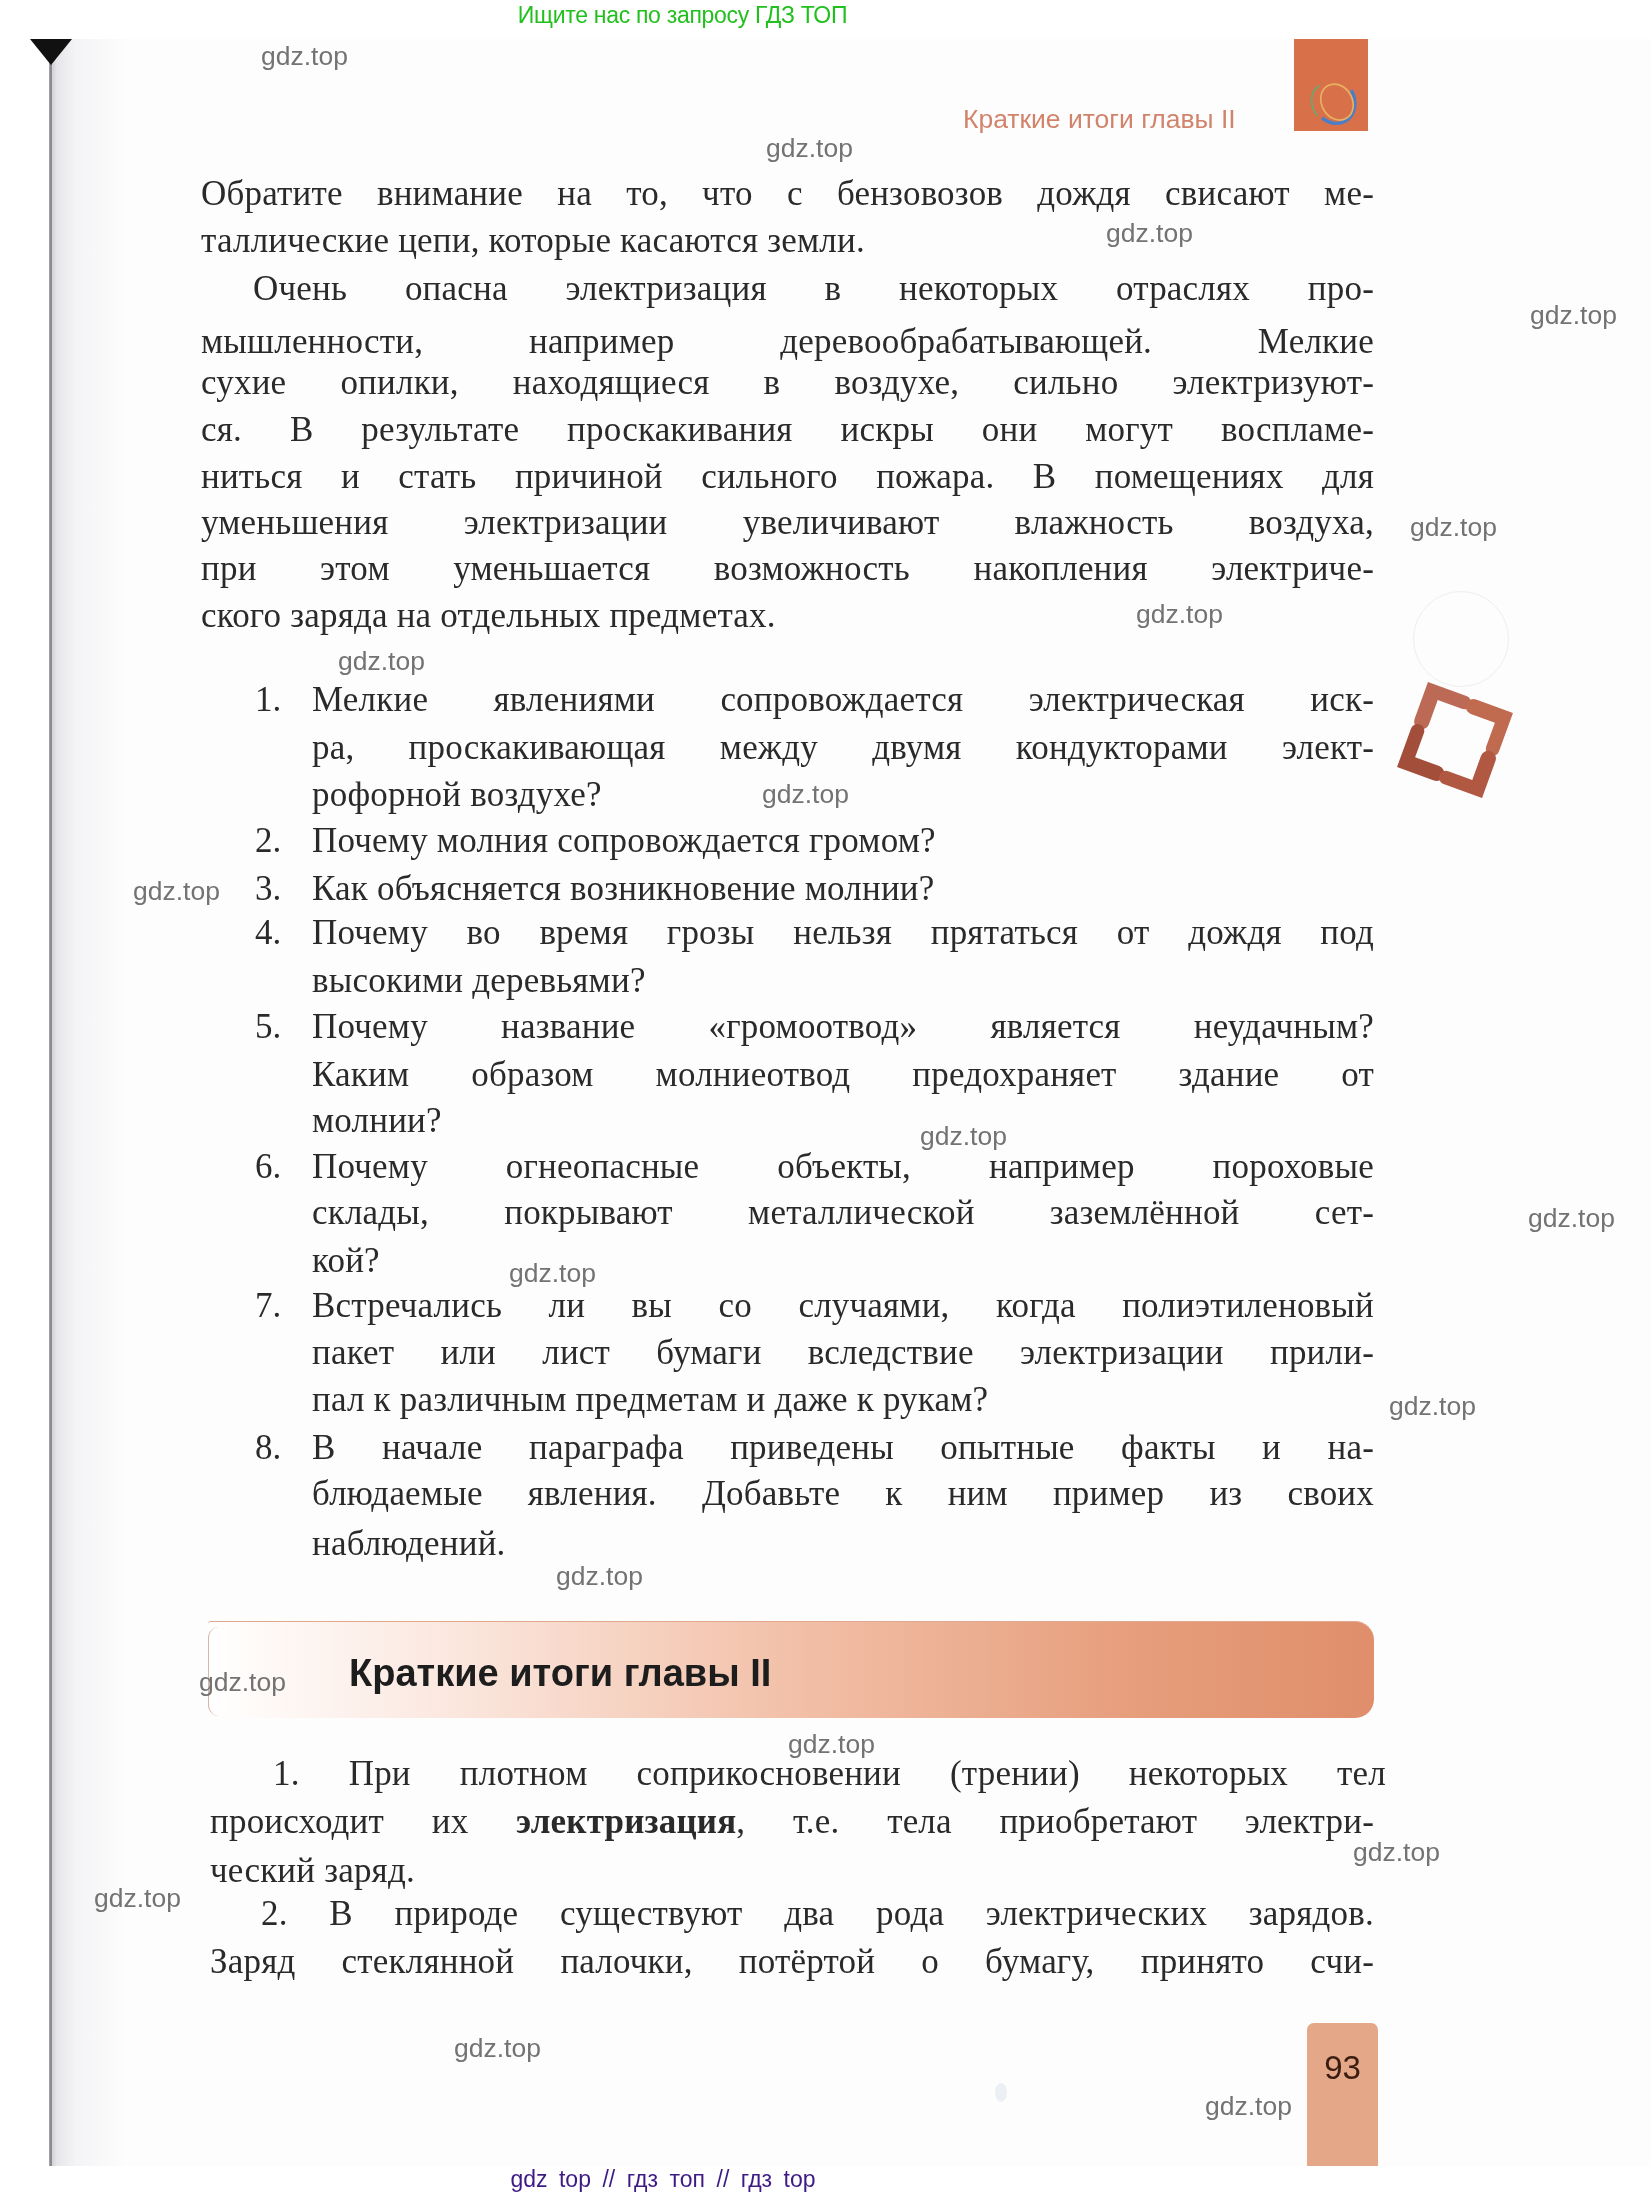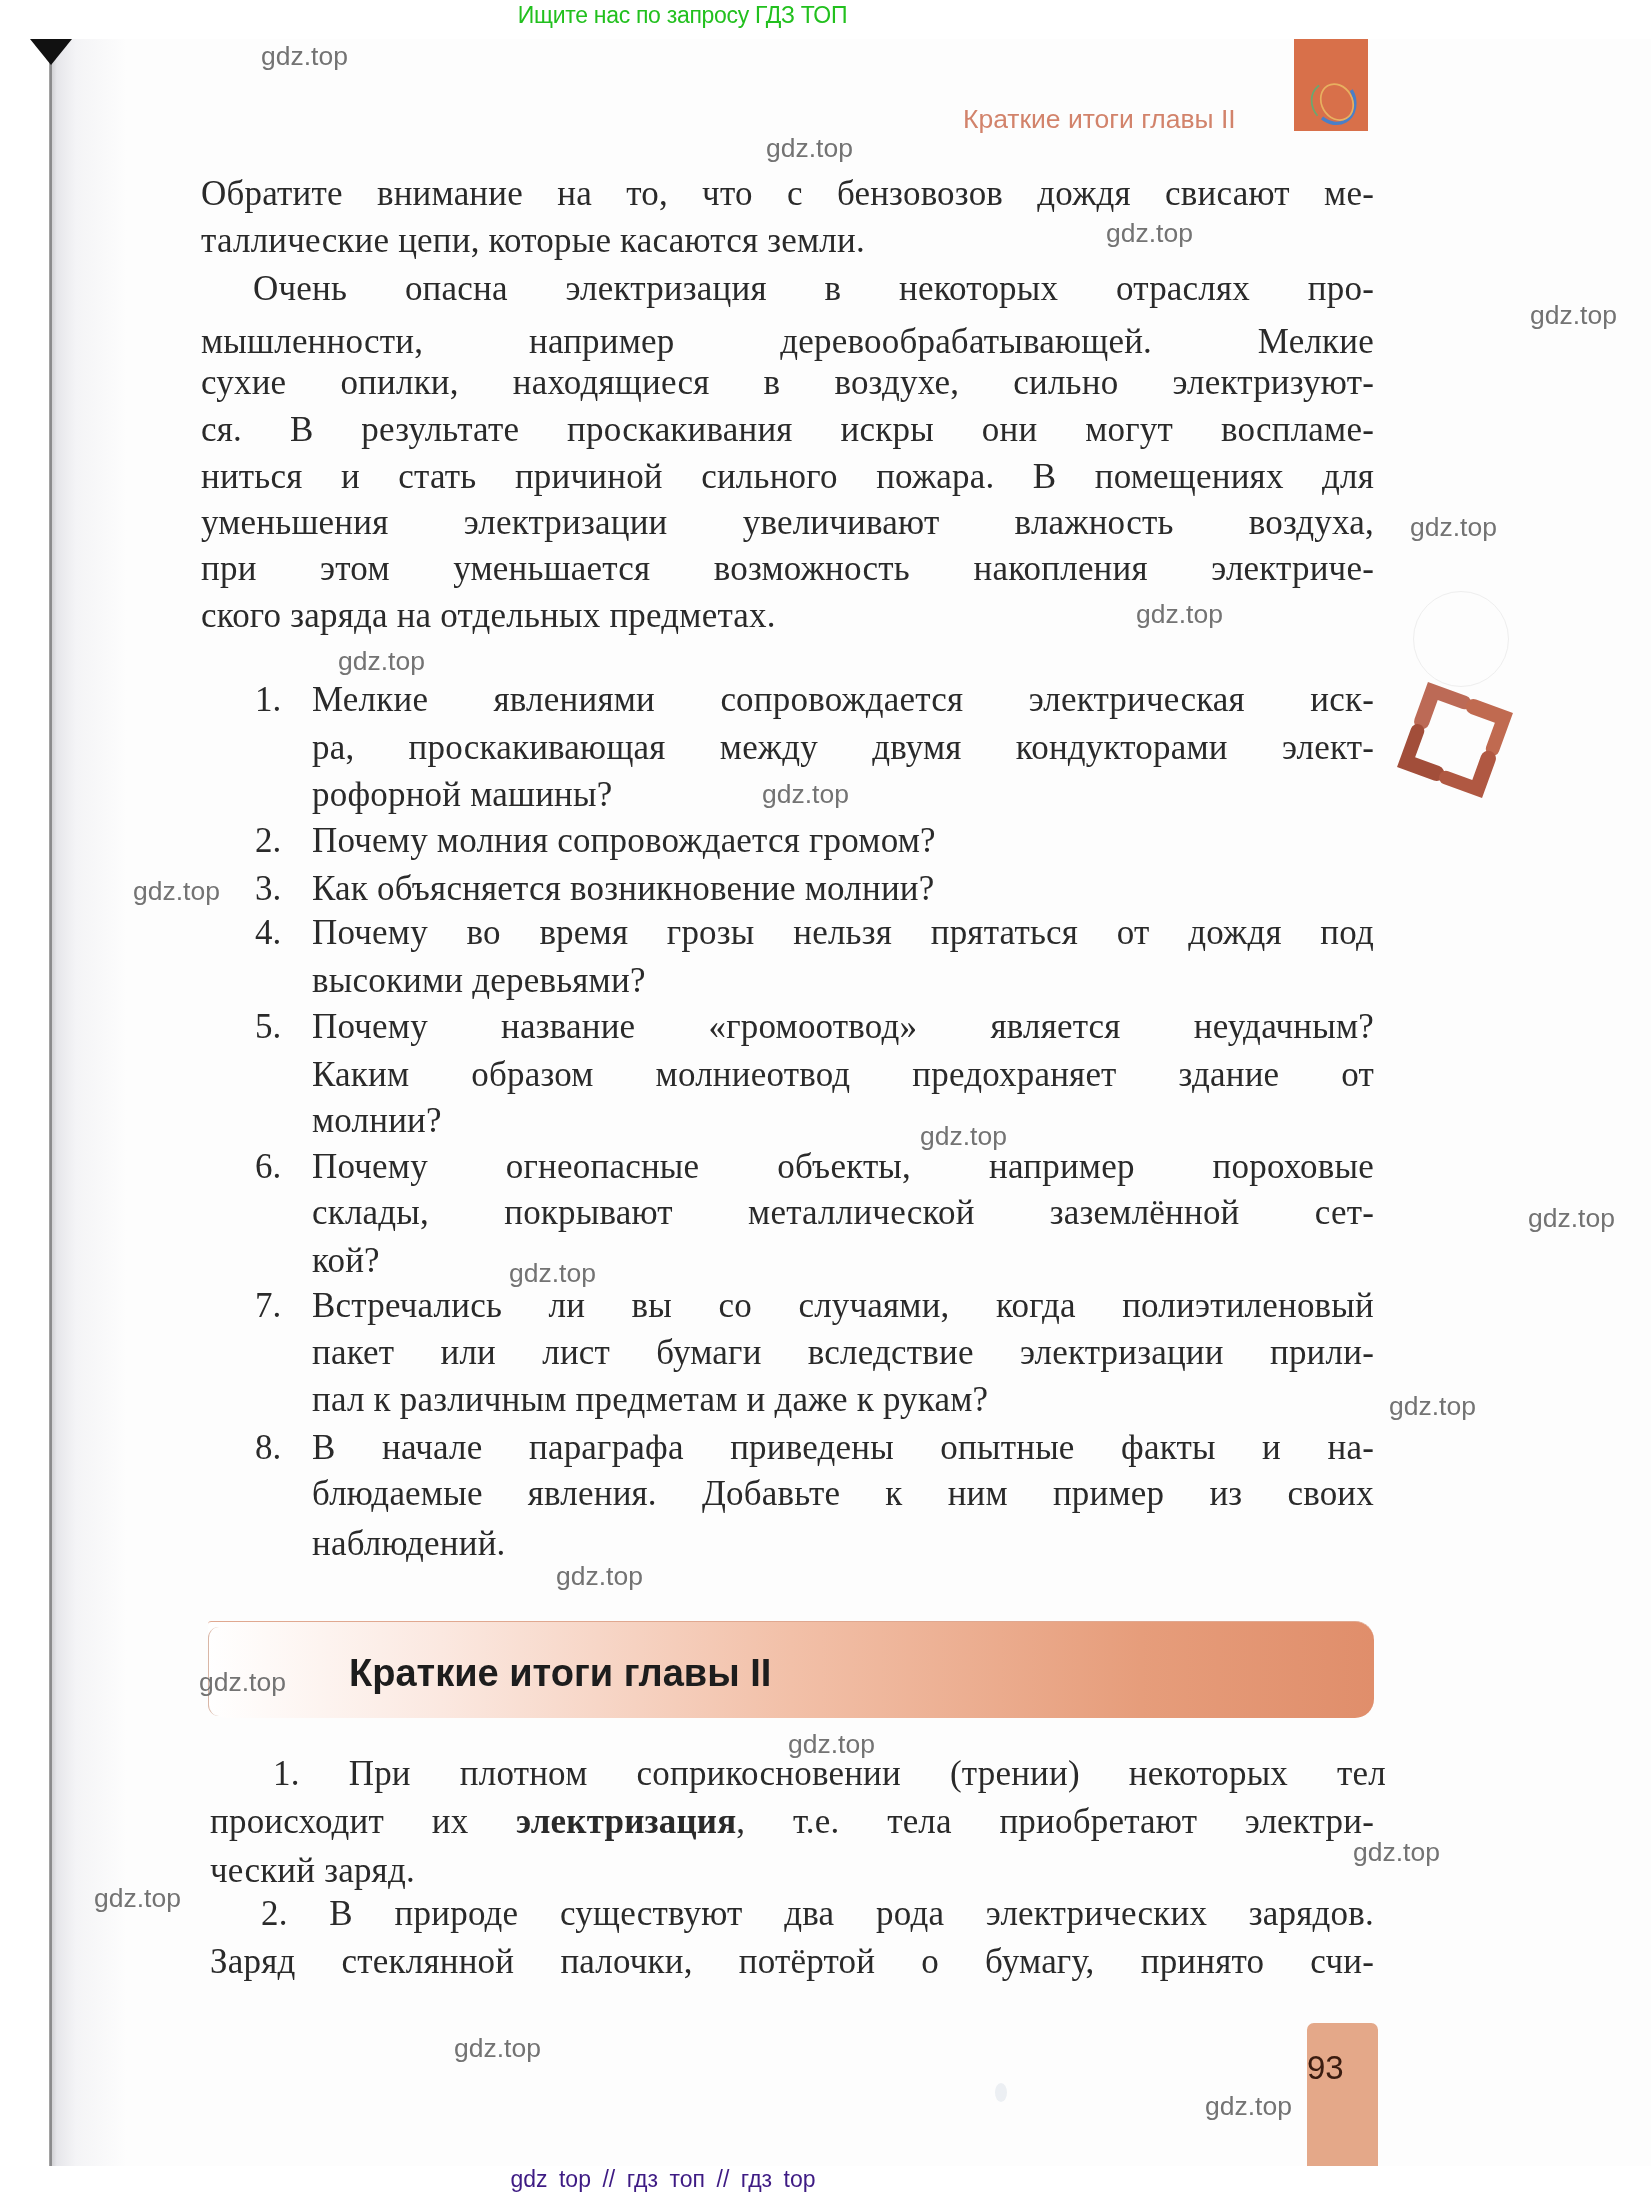--- a/index.html
+++ b/index.html
@@ -16,21 +16,21 @@
   .line.last { text-align-last:left; }
   .num { position:absolute; left:255px; font-size:35px; color:#2a2a2a; line-height:1; }
   .q { left:312px; width:1062px; }
   .bold { font-weight:bold; }
   .banner { position:absolute; left:208px; top:1621px; width:1166px; height:96px; border-radius:3.4px 19px 19px 19px; background:linear-gradient(to right,#ffffff 0%,#fbe8e0 20%,#f2c0a8 50%,#e69d7b 80%,#e08e6b 100%); border-top:1.7px solid #e0a890; }
   .banner-edge { position:absolute; left:208px; top:1627px; width:10.3px; height:89px; border-left:1.7px solid #d9b6a6; border-top-left-radius:19px; border-bottom-left-radius:19px; }
   .banner-title { position:absolute; left:349px; top:1652px; font-family:"Liberation Sans", sans-serif; font-weight:bold; font-size:38px; color:#1d1d1d; }
   .icon-frame { position:absolute; left:1391px; top:676px; width:128px; height:128px; }
   .ghost-circle { position:absolute; left:1413px; top:591px; width:94px; height:94px; border-radius:50%; border:1.7px solid #eeeeee; }
   .page-tab { position:absolute; left:1307px; top:2023px; width:71px; height:143px; background:#e4a889; border-radius:6.8px 6.8px 0 0; }
-  .page-num { position:absolute; left:0; top:26px; width:71px; text-align:left; font-family:"Liberation Sans", sans-serif; font-size:33px; color:#3a1c10; }
+  .page-num { position:absolute; left:0; top:26px; width:71px; text-align:center; font-family:"Liberation Sans", sans-serif; font-size:33px; color:#3a1c10; }
   .wm { position:absolute; font-family:"Liberation Sans", sans-serif; font-size:26.5px; color:#737373; }
   .bottom-banner { position:absolute; top:2166px; left:0; width:1326px; text-align:center; font-family:"Liberation Sans", sans-serif; font-size:23px; color:#3e1b84; word-spacing:5.1px; }
   .dot { position:absolute; left:995px; top:2083px; width:12px; height:19px; border-radius:50%; background:#eceff3; }
 </style>
 </head>
 <body>
 
 <div class="top-banner">Ищите нас по запросу ГДЗ ТОП</div>
 
 <div class="page"></div>
@@ -58,21 +58,21 @@
   <div class="line" style="top:505px">уменьшения электризации увеличивают влажность воздуха,</div>
   <div class="line" style="top:551px">при этом уменьшается возможность накопления электриче-</div>
   <div class="line last" style="top:598px">ского заряда на отдельных предметах.</div>
 </div>
 
 <div>
   <div>
     <div class="num" style="top:682px">1.</div>
     <div class="line q" style="top:682px">Мелкие явлениями сопровождается электрическая иск-</div>
     <div class="line q" style="top:730px">ра, проскакивающая между двумя кондукторами элект-</div>
-    <div class="line q last" style="top:777px">рофорной машины?</div>
+    <div class="line q last" style="top:777px">рофорной воздухе?</div>
   </div>
   <div>
     <div class="num" style="top:823px">2.</div>
     <div class="line q last" style="top:823px">Почему молния сопровождается громом?</div>
   </div>
   <div>
     <div class="num" style="top:871px">3.</div>
     <div class="line q last" style="top:871px">Как объясняется возникновение молнии?</div>
   </div>
   <div>

